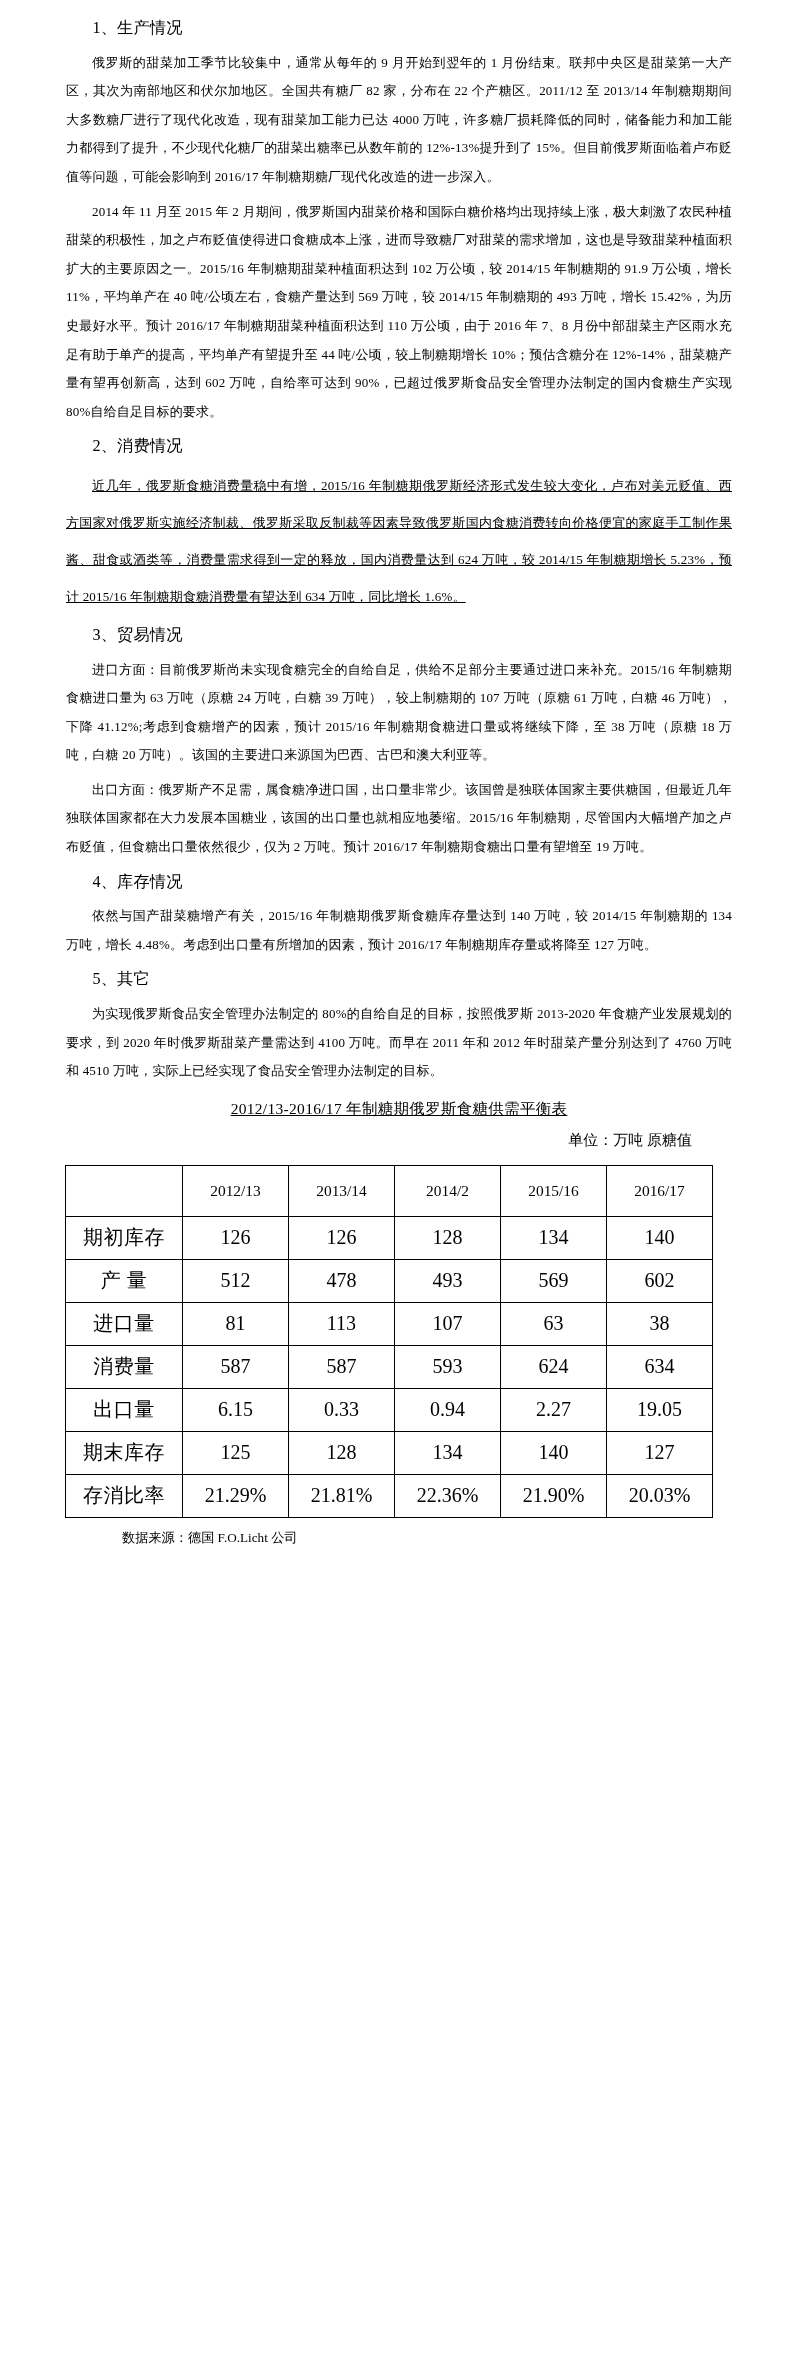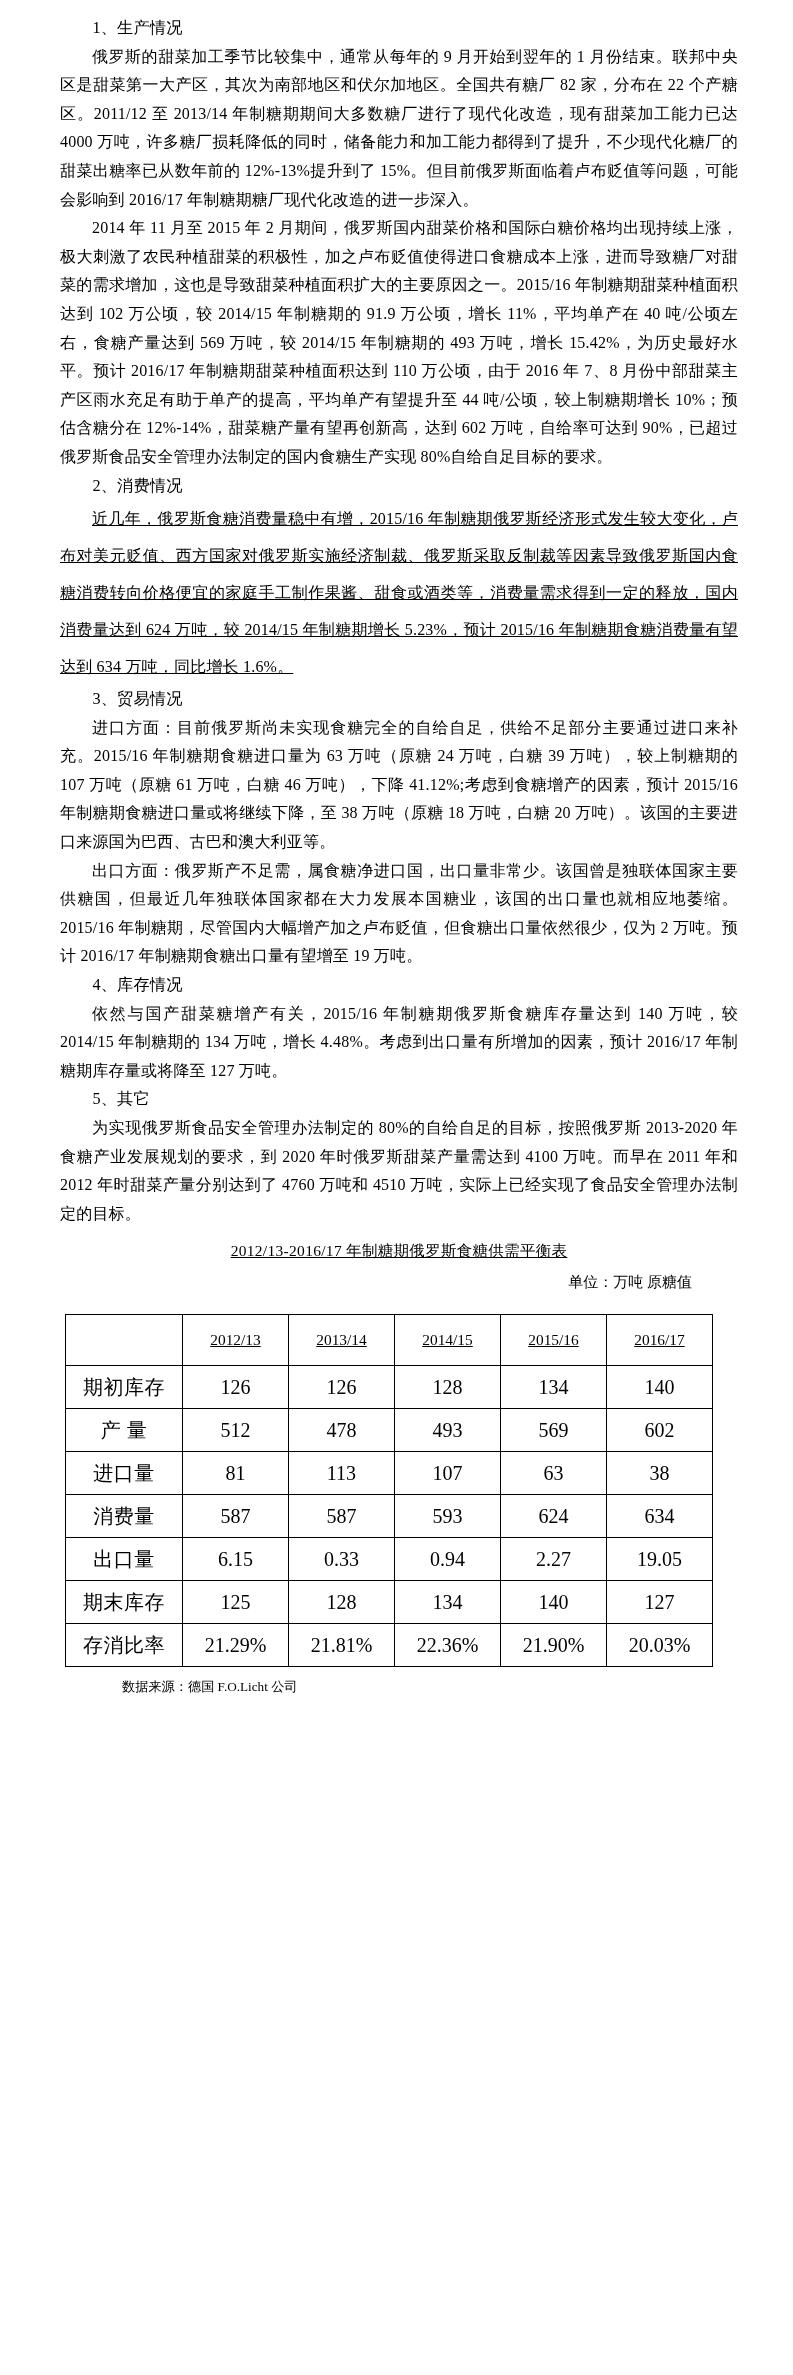--- a/index.html
+++ b/index.html
@@ -14,22 +14,22 @@
     color: #000000;
     position: relative;
   }
   .page {
     width: 793px;
     box-sizing: border-box;
     padding: 14px 55px 10px 60px;
   }
   
   p.para {
-    margin: 0;
-    font-size: 16px;
+    margin: 6px;
+    font-size: 13px;
     line-height: 28.6px;
     text-align: justify;
     text-justify: inter-ideograph;
     text-indent: 2em;
     letter-spacing: 0.2px;
   }
   p.heading {
     margin: 0;
     font-size: 16.2px;
     line-height: 28.6px;
@@ -44,21 +44,21 @@
   
   .table-title {
     margin: 10px 0 0 0;
     text-align: center;
     font-size: 15.5px;
     line-height: 26px;
     letter-spacing: 0.3px;
     text-decoration: underline;
   }
   .unit-line {
-    margin: 6px 0 20px 0;
+    margin: 6px 0 13px 0;
     text-align: right;
     padding-right: 46px;
     font-size: 15px;
     line-height: 24px;
   }
   table.balance {
     border-collapse: collapse;
     width: 620px;
     margin: 2px 0 0 5px;
     table-layout: fixed;
@@ -71,21 +71,21 @@
     font-size: 20px;
     font-weight: normal;
     padding: 0 2px;
   }
   table.balance th.corner { width: 112px; }
   table.balance th.yr { width: 101px; }
   table.balance td.rowlabel {
     font-size: 20px;
     letter-spacing: 0.5px;
   }
-  table.balance thead th { height: 50px; font-size: 15.4px; text-decoration: underline; }
+  table.balance thead th { height: 50px; font-size: 15.4px; }
   .source-line {
     margin: 10px 0 0 0;
     padding-left: 62px;
     font-size: 13.2px;
     line-height: 20px;
   }
 </style>
 </head>
 <body>
 
@@ -110,21 +110,21 @@
 
   <p class="table-title">2012/13-2016/17 年制糖期俄罗斯食糖供需平衡表</p>
   <p class="unit-line">单位：万吨  原糖值</p>
 
   <table class="balance">
     <thead>
       <tr>
         <th class="corner"></th>
         <th class="yr">2012/13</th>
         <th class="yr">2013/14</th>
-        <th class="yr">2014/15</th>
+        <th class="yr">2014/2</th>
         <th class="yr">2015/16</th>
         <th class="yr">2016/17</th>
       </tr>
     </thead>
     <tbody>
       <tr>
         <td class="rowlabel">期初库存</td>
         <td>126</td>
         <td>126</td>
         <td>128</td>

